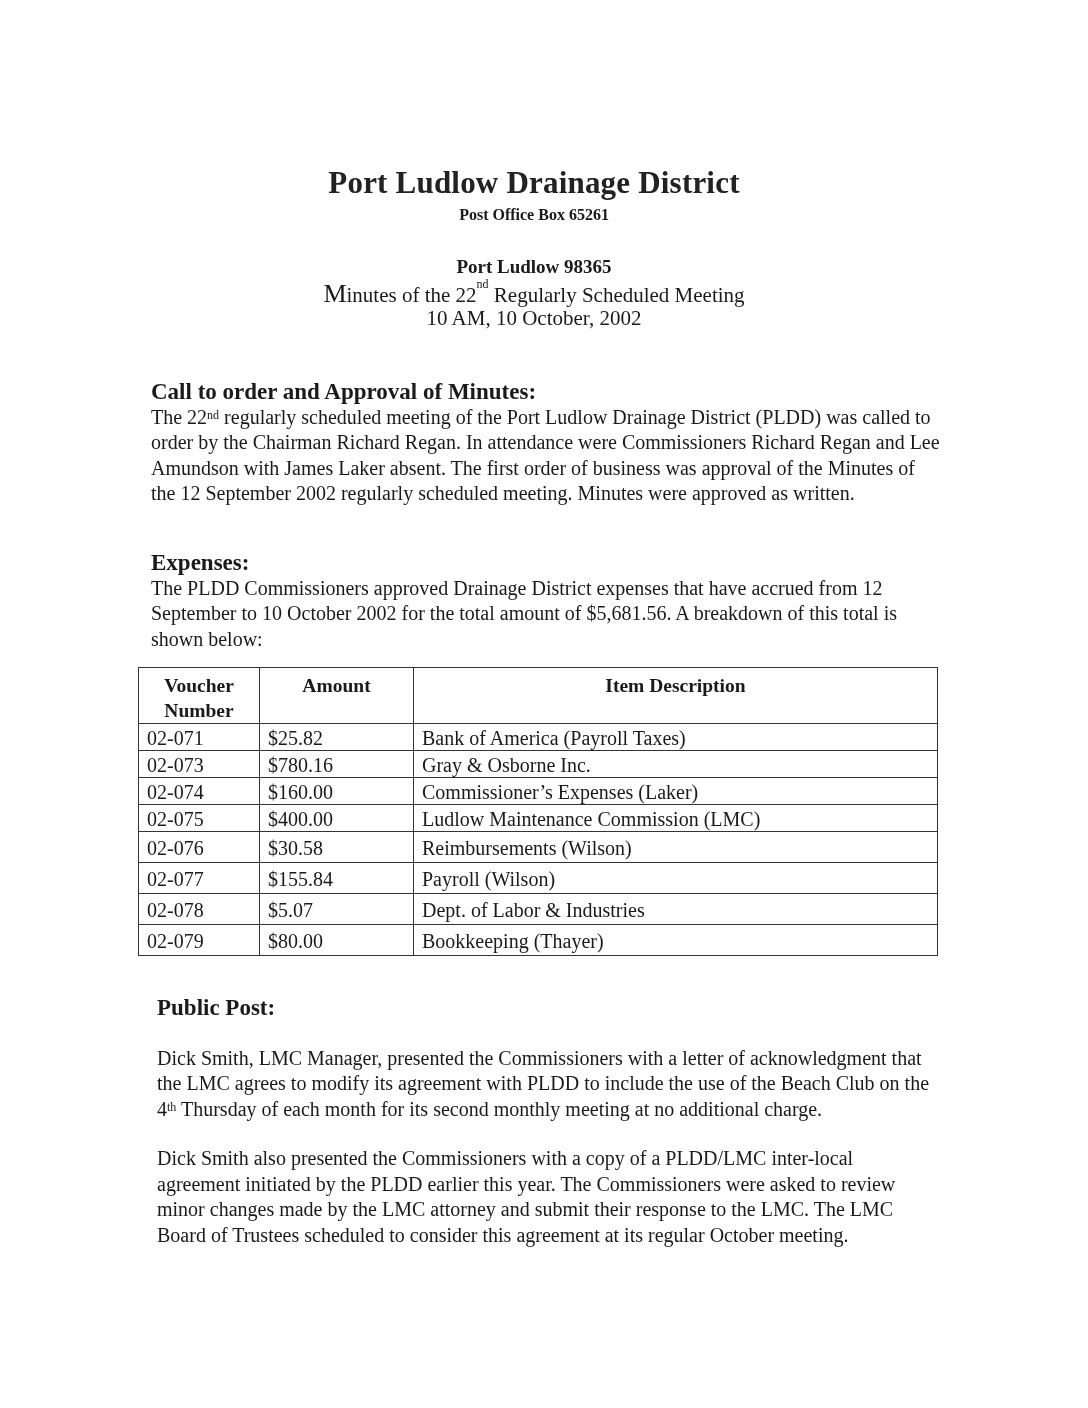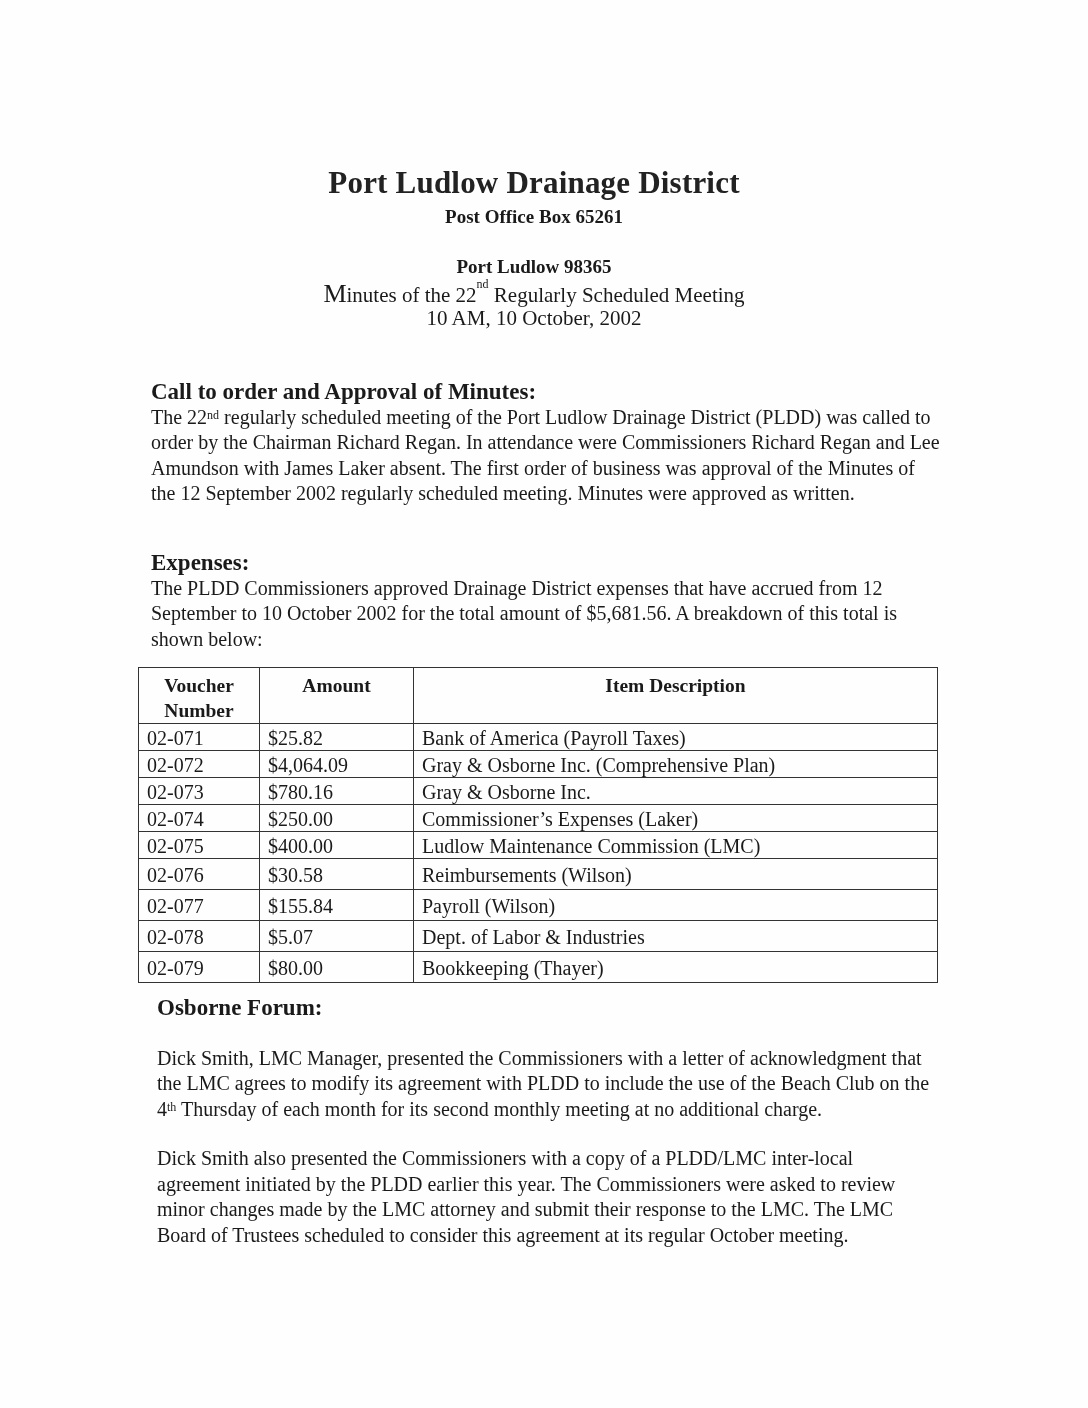--- a/index.html
+++ b/index.html
@@ -2,21 +2,21 @@
 <html><head>
 <meta charset="utf-8">
 <style>
   html, body { margin: 0; padding: 0; }
   body {
     width: 1088px; height: 1408px; background: #fefefe; position: relative; overflow: hidden;
     font-family: "Liberation Serif", "DejaVu Serif", serif; color: #1a1a1a;
   }
   .header { position: absolute; left: 0; width: 1068px; text-align: center; }
   .title { top: 165px; font-size: 31px; font-weight: bold; color: #222; letter-spacing: 0.2px; }
-  .addr1 { top: 206px; font-size: 19px; font-weight: bold; }
+  .addr1 { top: 206px; font-size: 16px; font-weight: bold; }
   .addr2 { top: 231px; font-size: 19px; font-weight: bold; margin-top: 25px; }
   .minutes { top: 279px; font-size: 21px; }
   .minutes .bigM { font-size: 26px; }
   .datetime { top: 306px; font-size: 21px; }
   sup { font-size: 12px; vertical-align: top; position: relative; top: -2px; }
 
   .section { position: absolute; font-size: 20px; line-height: 25.5px; }
   .sec-heading { font-weight: bold; font-size: 23px; }
   .para { margin: 0; }
 
@@ -69,32 +69,27 @@
       <th class="c-desc">Item Description</th>
     </tr>
   </thead>
   <tbody>
     <tr>
       <td>02-071</td>
       <td>$25.82</td>
       <td>Bank of America (Payroll Taxes)</td>
     </tr>
     <tr>
-      <td>02-072</td>
-      <td>$4,064.09</td>
-      <td>Gray &amp; Osborne Inc. (Comprehensive Plan)</td>
-    </tr>
-    <tr>
       <td>02-073</td>
       <td>$780.16</td>
       <td>Gray &amp; Osborne Inc.</td>
     </tr>
     <tr>
       <td>02-074</td>
-      <td>$250.00</td>
+      <td>$160.00</td>
       <td>Commissioner’s Expenses (Laker)</td>
     </tr>
     <tr>
       <td>02-075</td>
       <td>$400.00</td>
       <td>Ludlow Maintenance Commission (LMC)</td>
     </tr>
     <tr class="tall">
       <td>02-076</td>
       <td>$30.58</td>
@@ -112,16 +107,16 @@
     </tr>
     <tr class="tall">
       <td>02-079</td>
       <td>$80.00</td>
       <td>Bookkeeping (Thayer)</td>
     </tr>
   </tbody>
 </table>
 
 <div class="section" id="forum">
-  <div class="sec-heading">Osborne Forum:</div>
+  <div class="sec-heading">Public Post:</div>
   <p class="para"><span>Dick Smith, LMC Manager, presented the Commissioners with a letter of acknowledgment that the LMC agrees to modify its agreement with PLDD to include the use of the Beach Club on the 4</span><sup>th</sup><span> Thursday of each month for its second monthly meeting at no additional charge.</span></p>
   <p class="para">Dick Smith also presented the Commissioners with a copy of a PLDD/LMC inter-local agreement initiated by the PLDD earlier this year.  The Commissioners were asked to review minor changes made by the LMC attorney and submit their response to the LMC. The LMC Board of Trustees scheduled to consider this agreement at its regular October meeting.</p>
 </div>
 
 </body></html>

